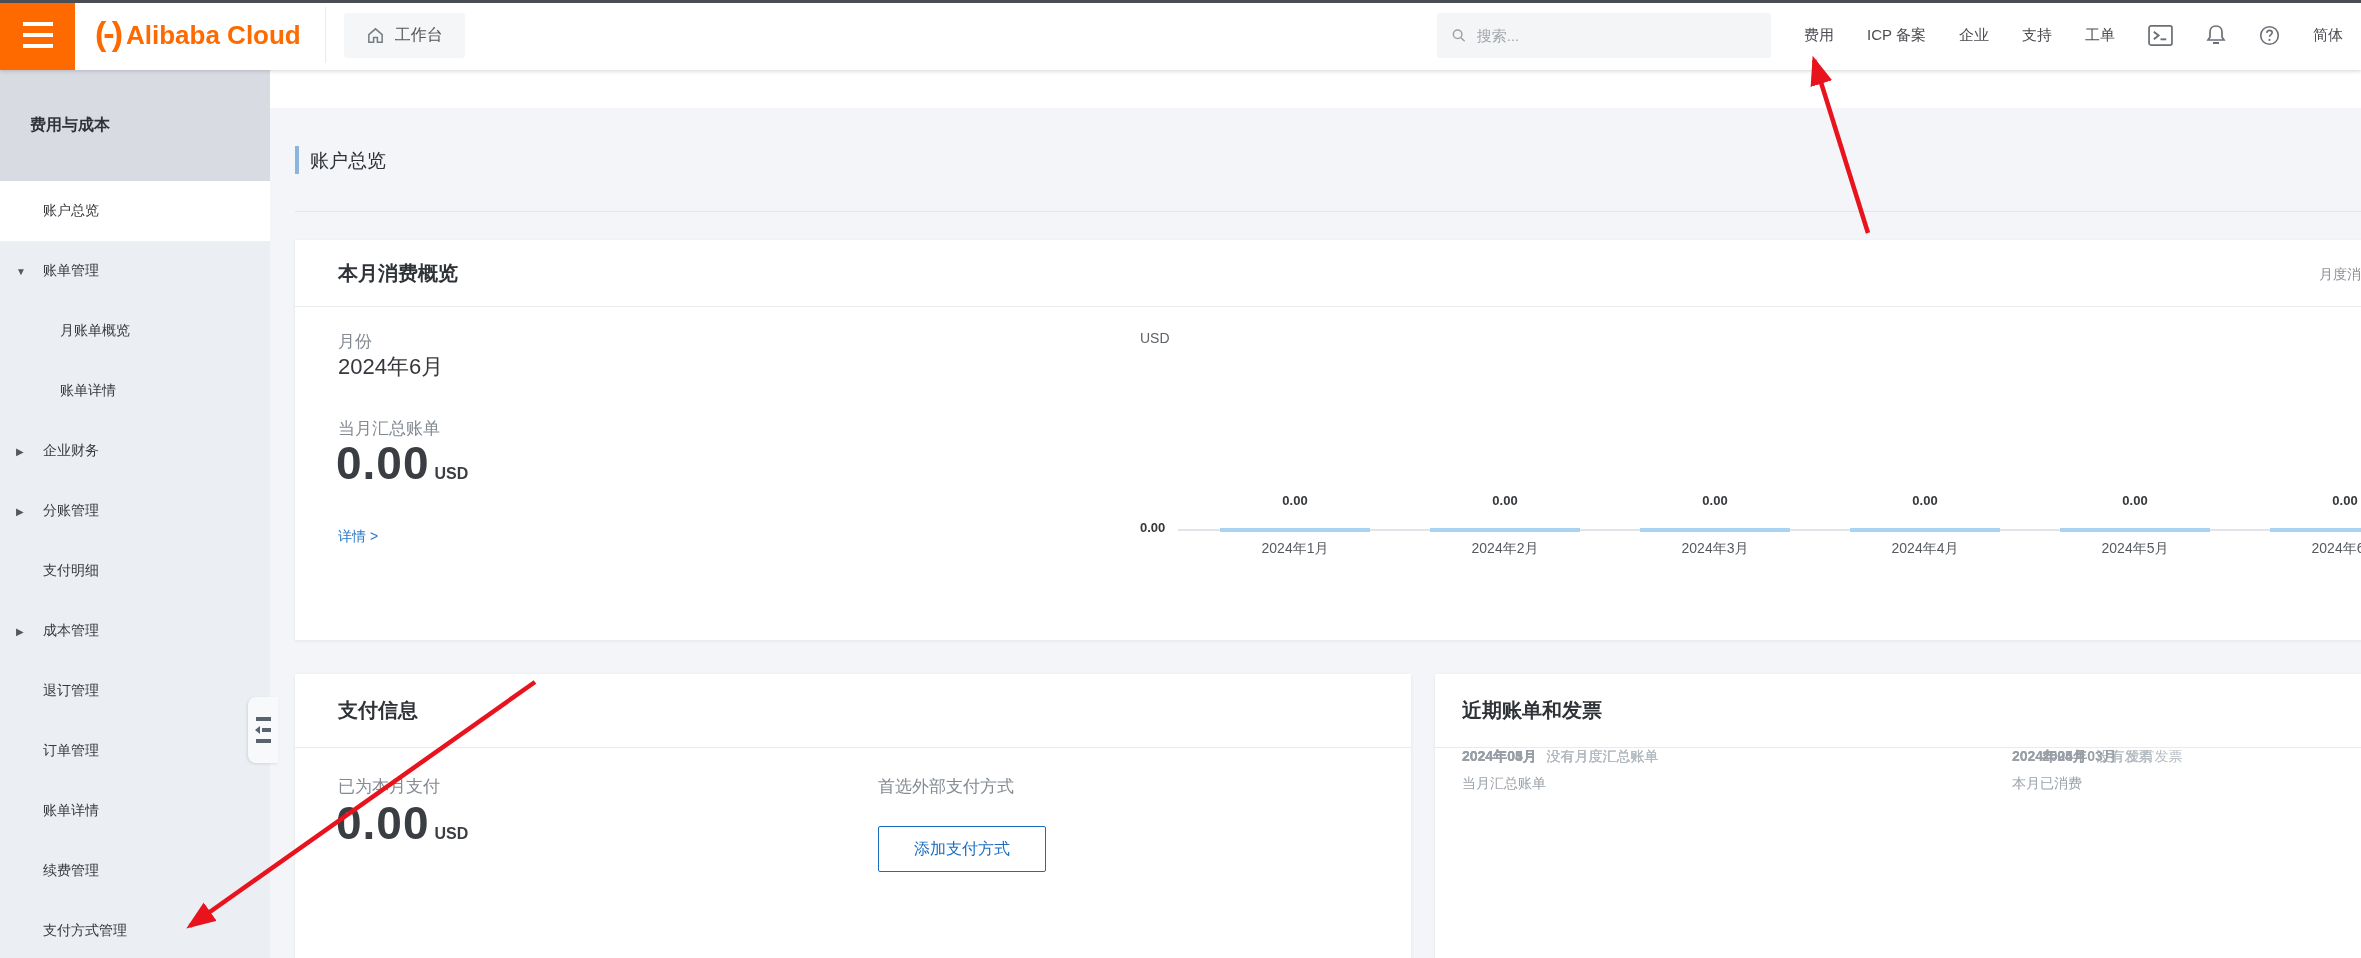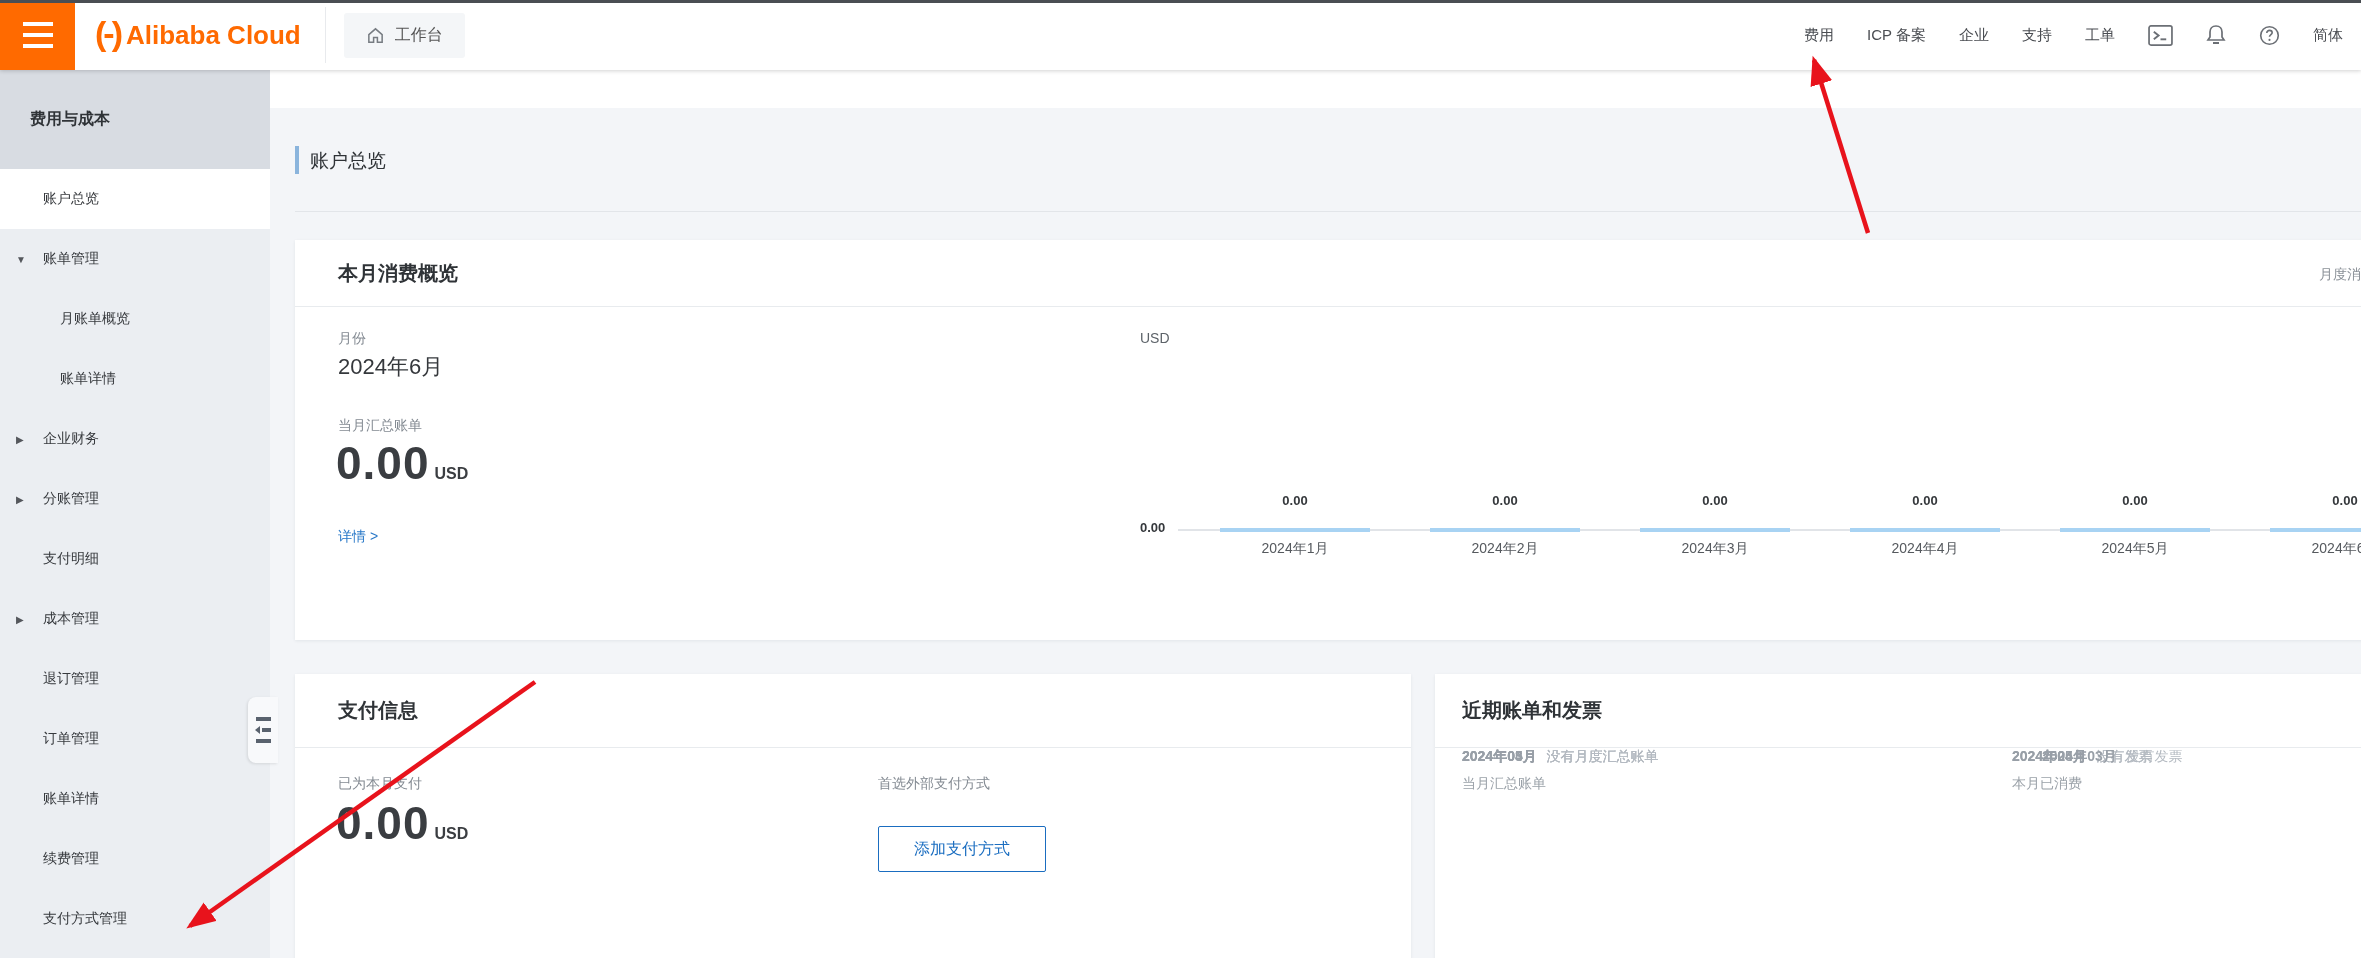--- a/index.html
+++ b/index.html
@@ -28,21 +28,21 @@
   .search { width:334px; height:45px; background:#f4f5f7; border-radius:3px; display:flex; align-items:center;
     padding:0 14px; gap:10px; }
   .search input { border:none; outline:none; background:transparent; font-size:15px; color:#333; width:100%;
     font-family:inherit; }
   .search input::placeholder { color:#a2a7ad; }
   .menu-item { font-size:15px; color:#4a4d52; cursor:pointer; white-space:nowrap; }
   .tb-icon { color:#6b6f75; cursor:pointer; display:flex; align-items:center; }
   .lang { font-size:15px; color:#4a4d52; cursor:pointer; }
   
   .sidebar { position:absolute; left:0; top:70px; width:270px; height:888px; background:#ebeef2; z-index:40; }
-  .sidebar-header { height:99px; background:#d8dce2; display:flex; align-items:center; padding-left:30px;
+  .sidebar-header { height:111px; background:#d8dce2; display:flex; align-items:center; padding-left:30px;
     font-size:16px; font-weight:bold; color:#2f3337; }
   .side-item { position:relative; height:60px; display:flex; align-items:center; padding-left:43px;
     font-size:14px; color:#36393d; cursor:pointer; }
   .side-item.sub { padding-left:60px; }
   .side-item.selected { background:#fff; }
   .side-item .tri { position:absolute; left:16px; font-size:10px; color:#54575c; }
   .collapse-handle { position:absolute; left:-30px; top:627px; width:30px; height:66px; background:#f8f9fb;
     border-radius:8px 0 0 8px; box-shadow:-1px 1px 3px rgba(0,0,0,.10); cursor:pointer;
     display:flex; flex-direction:column; justify-content:center; align-items:center; gap:5px; }
   .collapse-handle { left:auto; right:-8px; } 
@@ -57,21 +57,21 @@
   .page-title { position:absolute; left:310px; top:148px; font-size:19px; color:#2f3337; }
   .title-divider { position:absolute; left:295px; top:211px; width:2066px; height:1px; background:#e2e5e9; }
   .card { position:absolute; background:#fff; box-shadow:0 1px 3px rgba(31,45,61,.08); }
   .card-header { display:flex; align-items:center; padding:0 43px; font-size:20px; font-weight:bold;
     color:#2f3337; border-bottom:1px solid #e8ebee; }
   
   .card1 { left:295px; top:240px; width:2080px; height:400px; }
   .card1 .card-header { height:67px; }
   .card1 .corner-label { position:absolute; left:2024px; top:26px; font-size:14px; font-weight:normal;
     color:#8a9097; white-space:nowrap; }
-  .lbl { position:absolute; font-size:14px; color:#838a92; }
+  .lbl { position:absolute; font-size:17px; color:#838a92; }
   .month-label { left:43px; top:90px; }
   .month-value { position:absolute; left:43px; top:112px; font-size:22px; color:#35383c; }
   .spent-label { left:43px; top:177px; }
   .big-amount { position:absolute; left:41px; top:196px; font-size:46px; font-weight:600; color:#3a3d41;
     letter-spacing:1px; display:flex; align-items:baseline; }
   .big-amount .cur { font-size:16px; font-weight:bold; letter-spacing:0; margin-left:5px; }
   .detail-link { position:absolute; left:43px; top:288px; font-size:14px; color:#2878c8; cursor:pointer; }
   .chart-cur { position:absolute; left:845px; top:90px; font-size:14px; color:#5d6369; }
   .chart { position:absolute; left:845px; top:250px; width:1320px; height:90px; }
   .chart .axis-val { position:absolute; left:0; top:30px; font-size:13px; font-weight:bold; color:#35383c; }
@@ -117,20 +117,27 @@
   </div>
   <div class="v-sep"></div>
   <div class="workbench">
     <svg width="19" height="19" viewBox="0 0 20 20" fill="none" stroke="#777c82" stroke-width="1.6">
       <path d="M3 9 L10 3 L17 9 V17 H12 V12 H8 V17 H3 Z"></path>
     </svg>
     <span>工作台</span>
   </div>
 
   <div class="topbar-right">
+    <div class="search">
+      <svg width="17" height="17" viewBox="0 0 20 20" fill="none" stroke="#9aa0a6" stroke-width="1.8">
+        <circle cx="8.5" cy="8.5" r="5.5"></circle>
+          <line x1="12.8" y1="12.8" x2="17.5" y2="17.5"></line>
+      </svg>
+      <input type="text" placeholder="搜索..." style="">
+    </div>
     <div style="display:flex; gap:33px; align-items:flex-end;">
 
         <span class="menu-item">费用</span>
 
         <span class="menu-item">ICP 备案</span>
 
         <span class="menu-item">企业</span>
 
         <span class="menu-item">支持</span>
 

